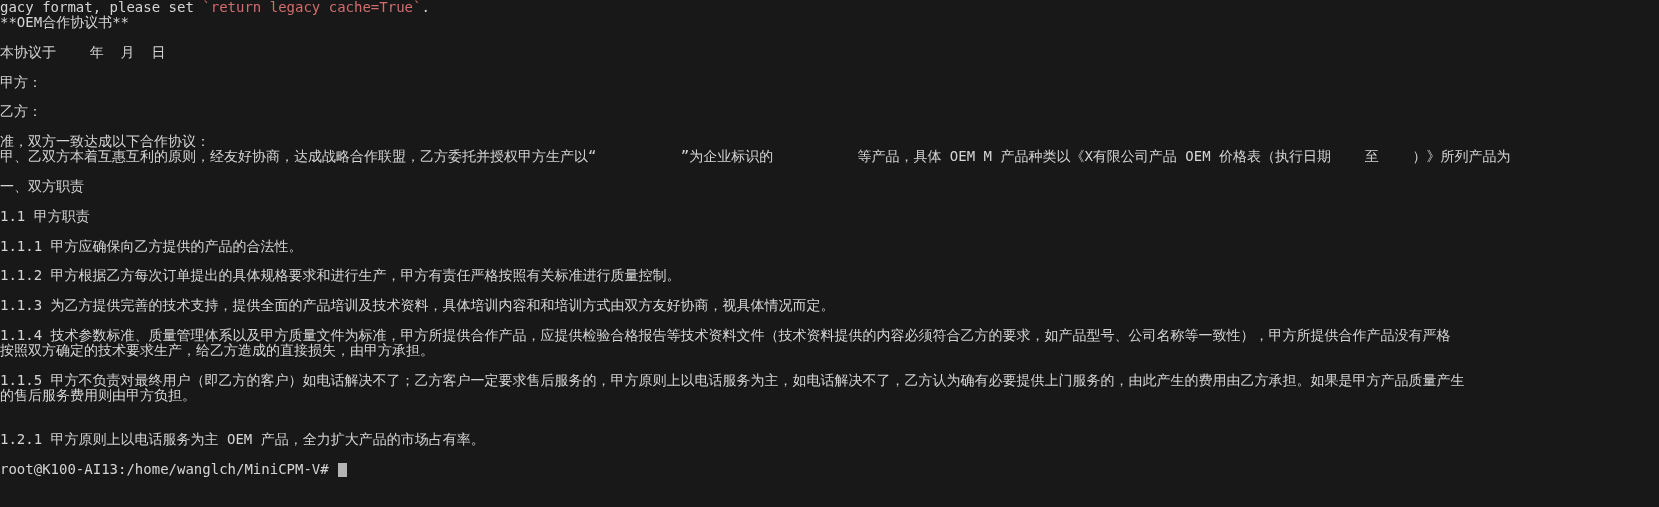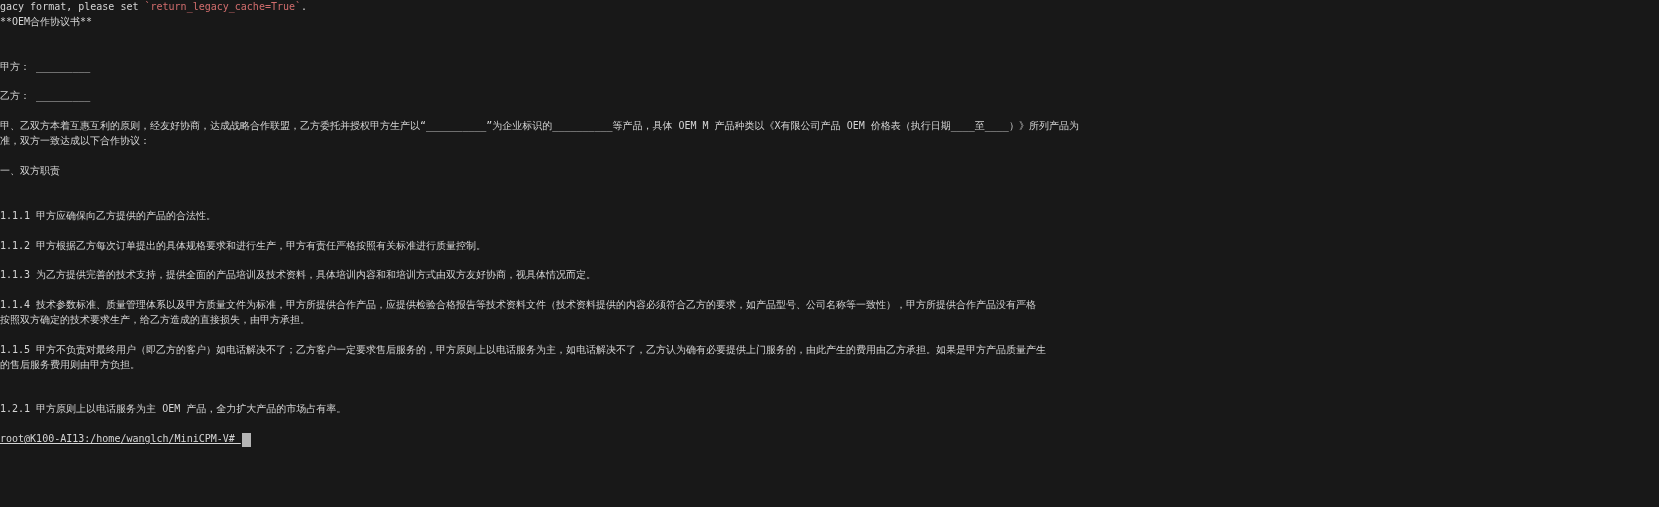--- a/index.html
+++ b/index.html
@@ -7,65 +7,66 @@
     padding: 0;
     background: #181818;
   }
   .terminal {
     position: relative;
     width: 1659px;
     height: 507px;
     background: #181818;
     color: #d4d4d4;
     font-family: "DejaVu Sans Mono", monospace;
-    font-size: 10px;
+    font-size: 14px;
     overflow: hidden;
     cursor: text;
   }
   .line {
     height: 14.91px;
     line-height: 14.91px;
     white-space: pre;
     overflow: hidden;
   }
   .code-red {
     color: #d16d6d;
   }
   .prompt-line {
     display: flex;
     align-items: flex-end;
-    text-decoration: underline;
   }
   .cursor-block {
     display: inline-block;
     width: 9px;
     height: 14px;
     margin-left: 1px;
     background: #b4b4b4;
   }
 </style>
 </head>
 <body>
 
 <div class="terminal">
   <div class="line"><span>gacy format, please set </span><span class="code-red">`return_legacy_cache=True`</span><span>.</span></div>
 
   <div id="doc-lines">
       <div class="line">**OEM合作协议书**</div>
       <div class="line"></div>
+      <div class="line">本协议于____年__月__日</div>
       <div class="line"></div>
       <div class="line">甲方： _________</div>
       <div class="line"></div>
       <div class="line">乙方： _________</div>
       <div class="line"></div>
+      <div class="line">准，双方一致达成以下合作协议：</div>
       <div class="line">甲、乙双方本着互惠互利的原则，经友好协商，达成战略合作联盟，乙方委托并授权甲方生产以“__________”为企业标识的__________等产品，具体 OEM M 产品种类以《X有限公司产品 OEM 价格表（执行日期____至____）》所列产品为</div>
-      <div class="line">准，双方一致达成以下合作协议：</div>
       <div class="line"></div>
       <div class="line">一、双方职责</div>
       <div class="line"></div>
+      <div class="line">1.1 甲方职责</div>
       <div class="line"></div>
       <div class="line">1.1.1 甲方应确保向乙方提供的产品的合法性。</div>
       <div class="line"></div>
       <div class="line">1.1.2 甲方根据乙方每次订单提出的具体规格要求和进行生产，甲方有责任严格按照有关标准进行质量控制。</div>
       <div class="line"></div>
       <div class="line">1.1.3 为乙方提供完善的技术支持，提供全面的产品培训及技术资料，具体培训内容和和培训方式由双方友好协商，视具体情况而定。</div>
       <div class="line"></div>
       <div class="line">1.1.4 技术参数标准、质量管理体系以及甲方质量文件为标准，甲方所提供合作产品，应提供检验合格报告等技术资料文件（技术资料提供的内容必须符合乙方的要求，如产品型号、公司名称等一致性），甲方所提供合作产品没有严格</div>
       <div class="line">按照双方确定的技术要求生产，给乙方造成的直接损失，由甲方承担。</div>
       <div class="line"></div>

